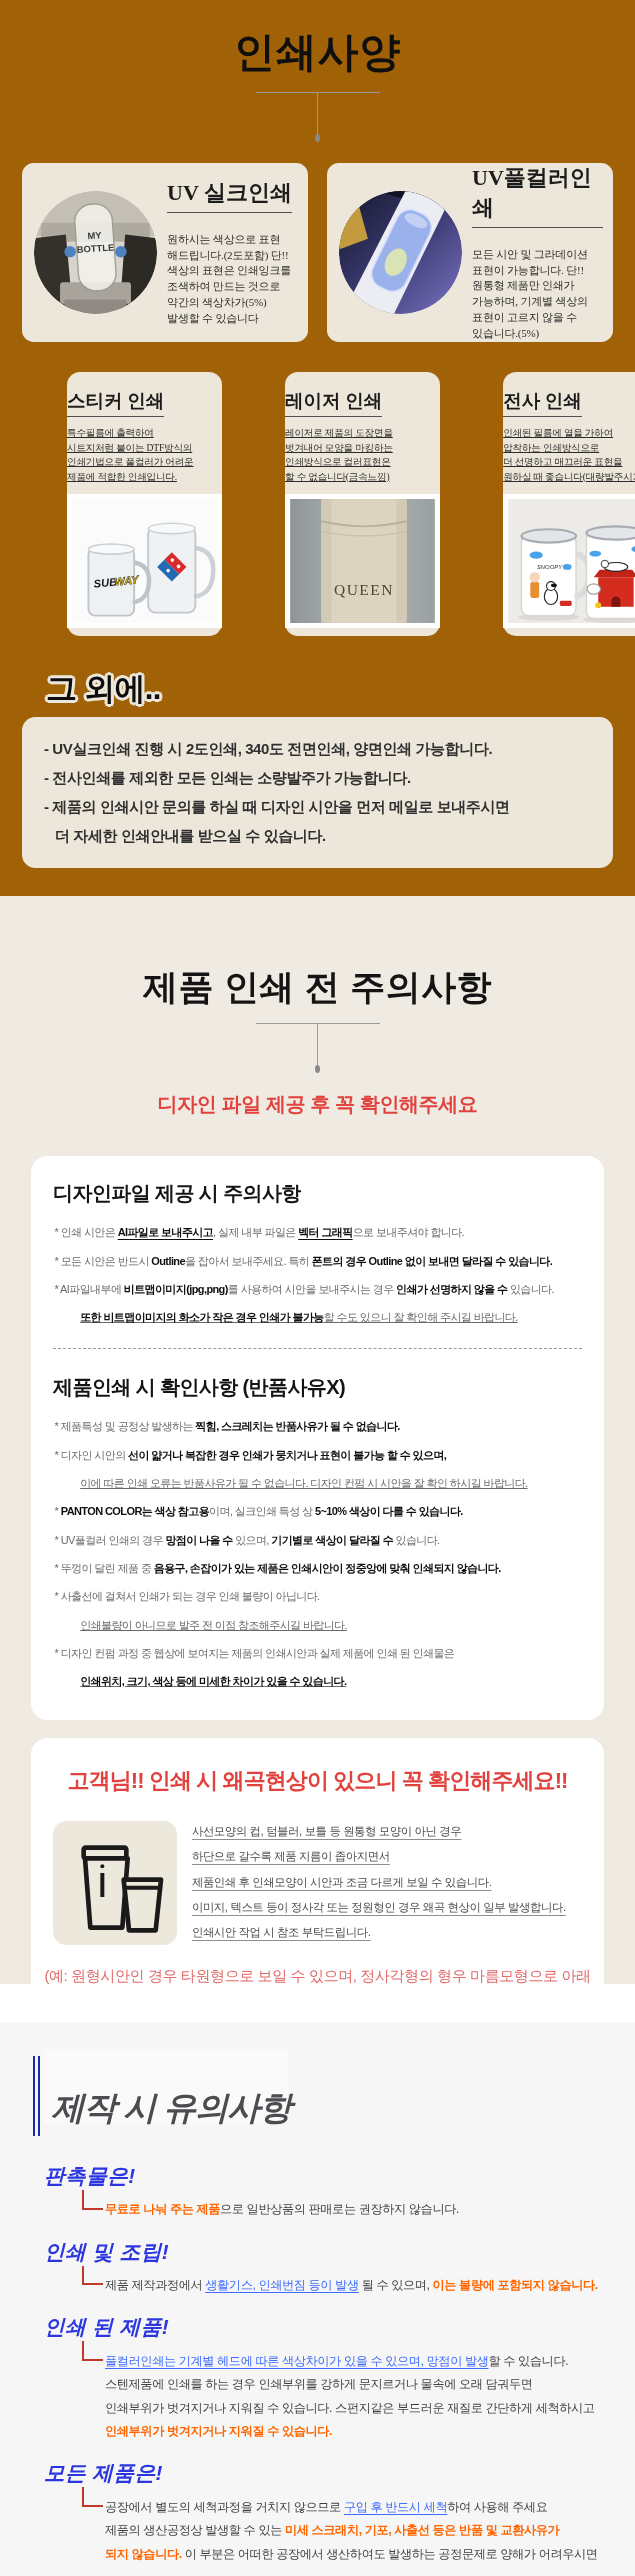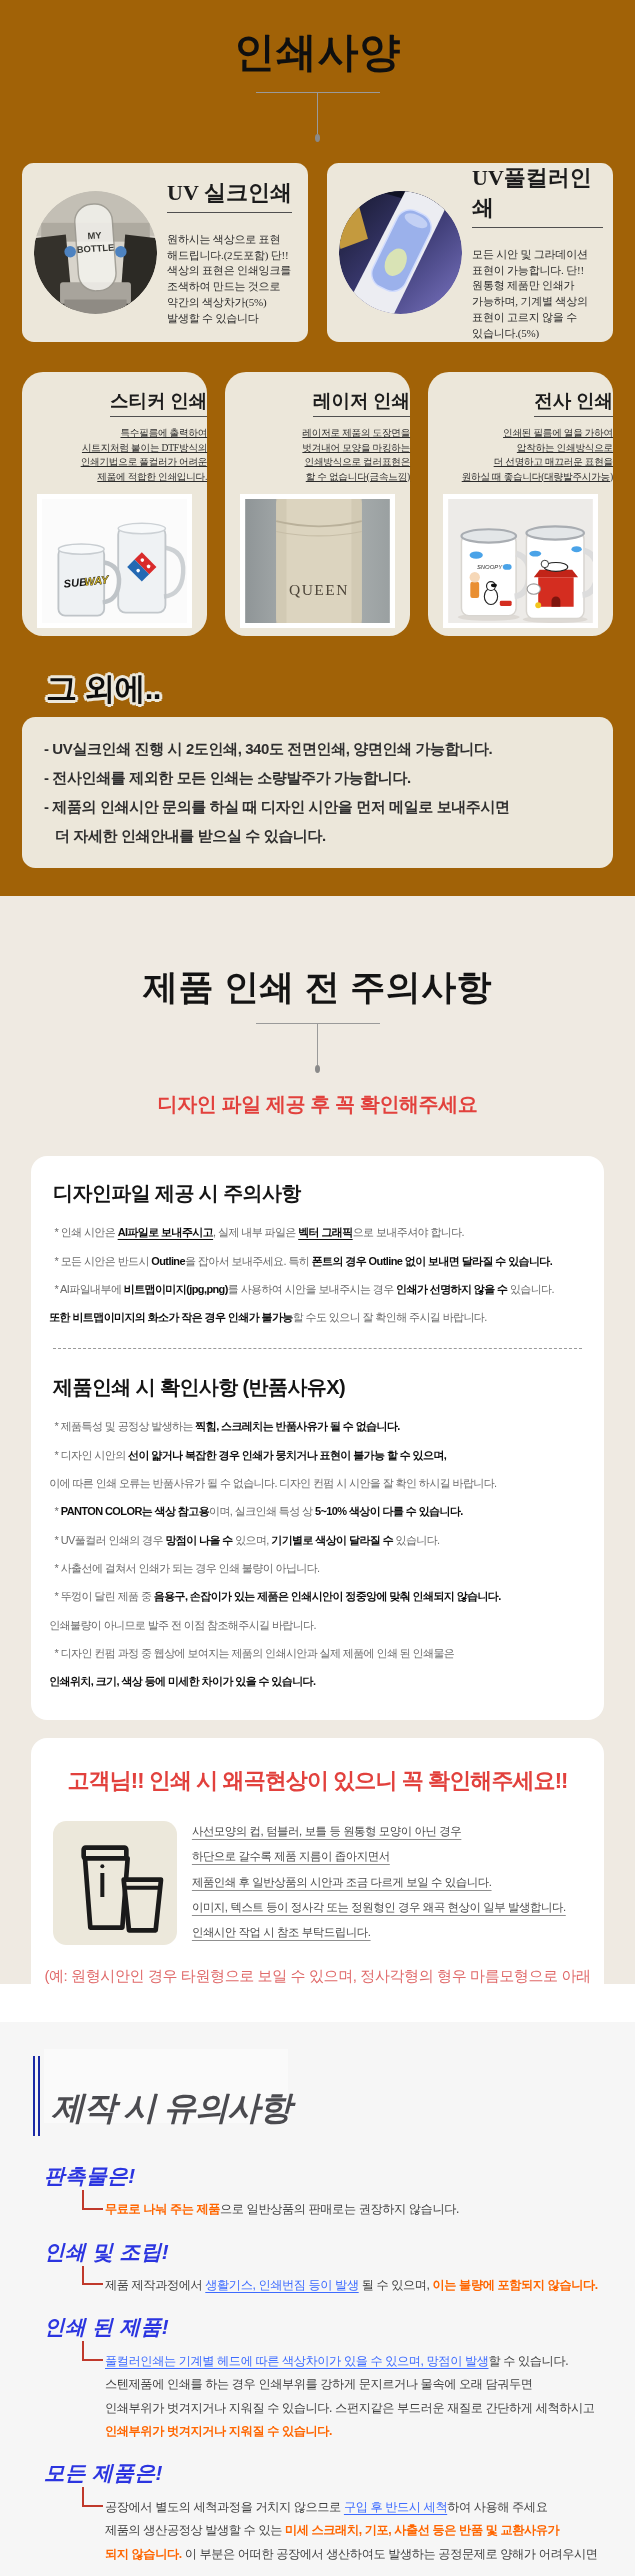--- a/index.html
+++ b/index.html
@@ -22,21 +22,21 @@
   
   .uv-row{display:flex;gap:19px;margin:20.7px 22px 0;}
   .uv-card{flex:1;background:#ECE7DA;border-radius:11.8px;height:179px;display:flex;align-items:center;padding:0 10.3px 0 11.8px;box-sizing:border-box;gap:10.3px;}
   .circle-photo{width:123px;height:123px;border-radius:50%;overflow:hidden;flex:0 0 auto;}
   .uv-text{flex:1;}
   .uv-title{font-size:22px;font-weight:700;color:#1c1c1c;border-bottom:1.5px solid #4f4f4f;display:inline-block;padding-bottom:3.7px;margin:0 0 19px;}
   .uv-desc{font-size:11px;color:#2c2c2c;line-height:1.45;letter-spacing:-0.2px;}
 
   
   .m-row{display:flex;gap:17.7px;margin:29.5px 22px 0;}
-  .m-card{flex:1;background:#ECE7DA;border-radius:21px;height:264px;text-align:right;padding-top:16.2px;box-sizing:border-box;}
+  .m-card{flex:1;background:#ECE7DA;border-radius:13px;height:264px;text-align:left;padding-top:16.2px;box-sizing:border-box;margin-left:45px;}
   .m-title{font-size:18.5px;font-weight:700;color:#1c1c1c;border-bottom:1.5px solid #4f4f4f;display:inline-block;padding-bottom:3.7px;margin:0 0 8.9px;}
   .m-desc{font-size:9.6px;color:#2c2c2c;line-height:1.5;letter-spacing:-0.2px;text-decoration:underline;}
   .m-img{width:145px;height:124px;background:#ffffff;padding:5.2px;margin:9.6px auto 0;}
   .m-img svg{display:block;}
 
   
   .etc-heading{margin:32.5px 0 0 46px;font-size:31px;font-weight:900;color:#0d0d0d;letter-spacing:-0.7px;
     text-shadow:-2.2px -2.2px 0 #ECE7DA,2.2px -2.2px 0 #ECE7DA,-2.2px 2.2px 0 #ECE7DA,2.2px 2.2px 0 #ECE7DA,0 -3px 0 #ECE7DA,0 3px 0 #ECE7DA,-3px 0 0 #ECE7DA,3px 0 0 #ECE7DA;}
   .etc-box{margin:7.4px 22px 0;background:#ECE7DA;border-radius:13.3px;padding:17.7px 22px;}
   .etc-line{font-size:15px;font-weight:700;color:#2f2f2f;line-height:1.92;letter-spacing:-0.4px;}
@@ -44,21 +44,21 @@
 
   
   .sec2-title{margin:0;padding-top:68px;text-align:center;font-size:35px;font-weight:800;color:#141414;letter-spacing:0.4px;}
   .red-sub{margin-top:17.7px;text-align:center;font-size:20px;font-weight:800;color:#E2413D;letter-spacing:-0.4px;}
   .card{background:#ffffff;border-radius:16.2px;margin:0 31px;}
   .card1{margin-top:38px;padding:23.6px 16.2px 19px;}
   .card-h{font-size:20px;font-weight:800;color:#141414;margin:0 0 17.7px 5.9px;letter-spacing:-0.6px;}
   .bullet{font-size:11px;color:#6a6a6a;margin:0 0 11.8px 7.4px;letter-spacing:-0.6px;line-height:1.5;}
   .bullet .b{color:#0f0f0f;font-weight:800;}
   .bullet .bu{color:#0f0f0f;font-weight:800;text-decoration:underline;text-underline-offset:3px;}
-  .bullet.indent{margin-left:2px;}
+  .bullet.indent{margin-left:33px;text-decoration:underline;}
   .dashed-sep{border:none;border-top:1.5px dashed #9a9a9a;margin:22px 5.9px 25px;}
 
   .card2{margin-top:17.7px;padding:28px 11.8px 22px;}
   .distort-h{text-align:center;font-size:22px;font-weight:800;color:#E2413D;letter-spacing:-0.9px;margin:0 0 25px;}
   .distort-row{display:flex;gap:14.8px;margin-left:10.3px;align-items:flex-start;}
   .icon-box{width:124px;height:124px;background:#ECE8DB;border-radius:13.3px;display:flex;align-items:center;justify-content:center;flex:0 0 auto;}
   .d-lines{padding-top:3px;}
   .d-line{font-size:11.4px;color:#4a4a4a;letter-spacing:-0.4px;text-decoration:underline;text-underline-offset:3.7px;text-decoration-color:#8f8f8f;margin-bottom:10.3px;}
   .d-note{text-align:center;font-size:15px;color:#E06A6A;letter-spacing:-0.4px;margin-top:16.2px;}
 
@@ -323,24 +323,24 @@
     <p class="bullet indent">
       <span>이에 따른 인쇄 오류는 반품사유가 될 수 없습니다. 디자인 컨펌 시 시안을 잘 확인 하시길 바랍니다.</span>
     </p>
     <p class="bullet">
       <span>* </span><span class="b">PANTON COLOR는 색상 참고용</span><span>이며, 실크인쇄 특성 상 </span><span class="b">5~10% 색상이 다를 수 있습니다.</span>
     </p>
     <p class="bullet">
       <span>* UV풀컬러 인쇄의 경우 </span><span class="b">망점이 나올 수</span><span> 있으며, </span><span class="b">기기별로 색상이 달라질 수</span><span> 있습니다.</span>
     </p>
     <p class="bullet">
+      <span>* 뚜껑이 달린 제품 중 </span><span class="b">음용구, 손잡이가 있는 제품은 인쇄시안이 정중앙에 맞춰 인쇄되지 않습니다.</span>
+    </p>
+    <p class="bullet">
       <span>* 사출선에 걸쳐서 인쇄가 되는 경우 인쇄 불량이 아닙니다.</span>
-    </p>
-    <p class="bullet">
-      <span>* 뚜껑이 달린 제품 중 </span><span class="b">음용구, 손잡이가 있는 제품은 인쇄시안이 정중앙에 맞춰 인쇄되지 않습니다.</span>
     </p>
     <p class="bullet indent">
       <span>인쇄불량이 아니므로 발주 전 이점 참조해주시길 바랍니다.</span>
     </p>
     <p class="bullet">
       <span>* 디자인 컨펌 과정 중 웹상에 보여지는 제품의 인쇄시안과 실제 제품에 인쇄 된 인쇄물은</span>
     </p>
     <p class="bullet indent">
       <span class="b">인쇄위치, 크기, 색상 등에 미세한 차이가 있을 수 있습니다.</span>
     </p>
@@ -355,21 +355,21 @@
           <path d="M30,38 L38,142 L86,142 L94,38 Z" fill="#ECE8DB" stroke-width="7"></path>
           <line x1="56" y1="60" x2="56" y2="96" stroke-width="6"></line>
           <circle cx="56" cy="50" r="3" fill="#1a1a1a" stroke="none"></circle>
           <path d="M88,70 L96,146 L136,146 L144,70 Z" fill="#ECE8DB" stroke-width="7"></path>
           <line x1="87" y1="82" x2="145" y2="82" stroke-width="6"></line>
         </svg>
       </div>
       <div class="d-lines">
         <div class="d-line">사선모양의 컵, 텀블러, 보틀 등 원통형 모양이 아닌 경우</div>
         <div class="d-line">하단으로 갈수록 제품 지름이 좁아지면서</div>
-        <div class="d-line">제품인쇄 후 일반상품의 시안과 조금 다르게 보일 수 있습니다.</div>
+        <div class="d-line">제품인쇄 후 인쇄모양이 시안과 조금 다르게 보일 수 있습니다.</div>
         <div class="d-line">이미지, 텍스트 등이 정사각 또는 정원형인 경우 왜곡 현상이 일부 발생합니다.</div>
         <div class="d-line">인쇄시안 작업 시 참조 부탁드립니다.</div>
       </div>
     </div>
     <div class="d-note">(예: 원형시안인 경우 타원형으로 보일 수 있으며, 정사각형의 형우 마름모형으로 아래로 갈수록 조금 좁아보입니다. 아래 이미지 참조)</div>
 
   </div>
 </div>
 
 <div class="sec-gap"></div>

